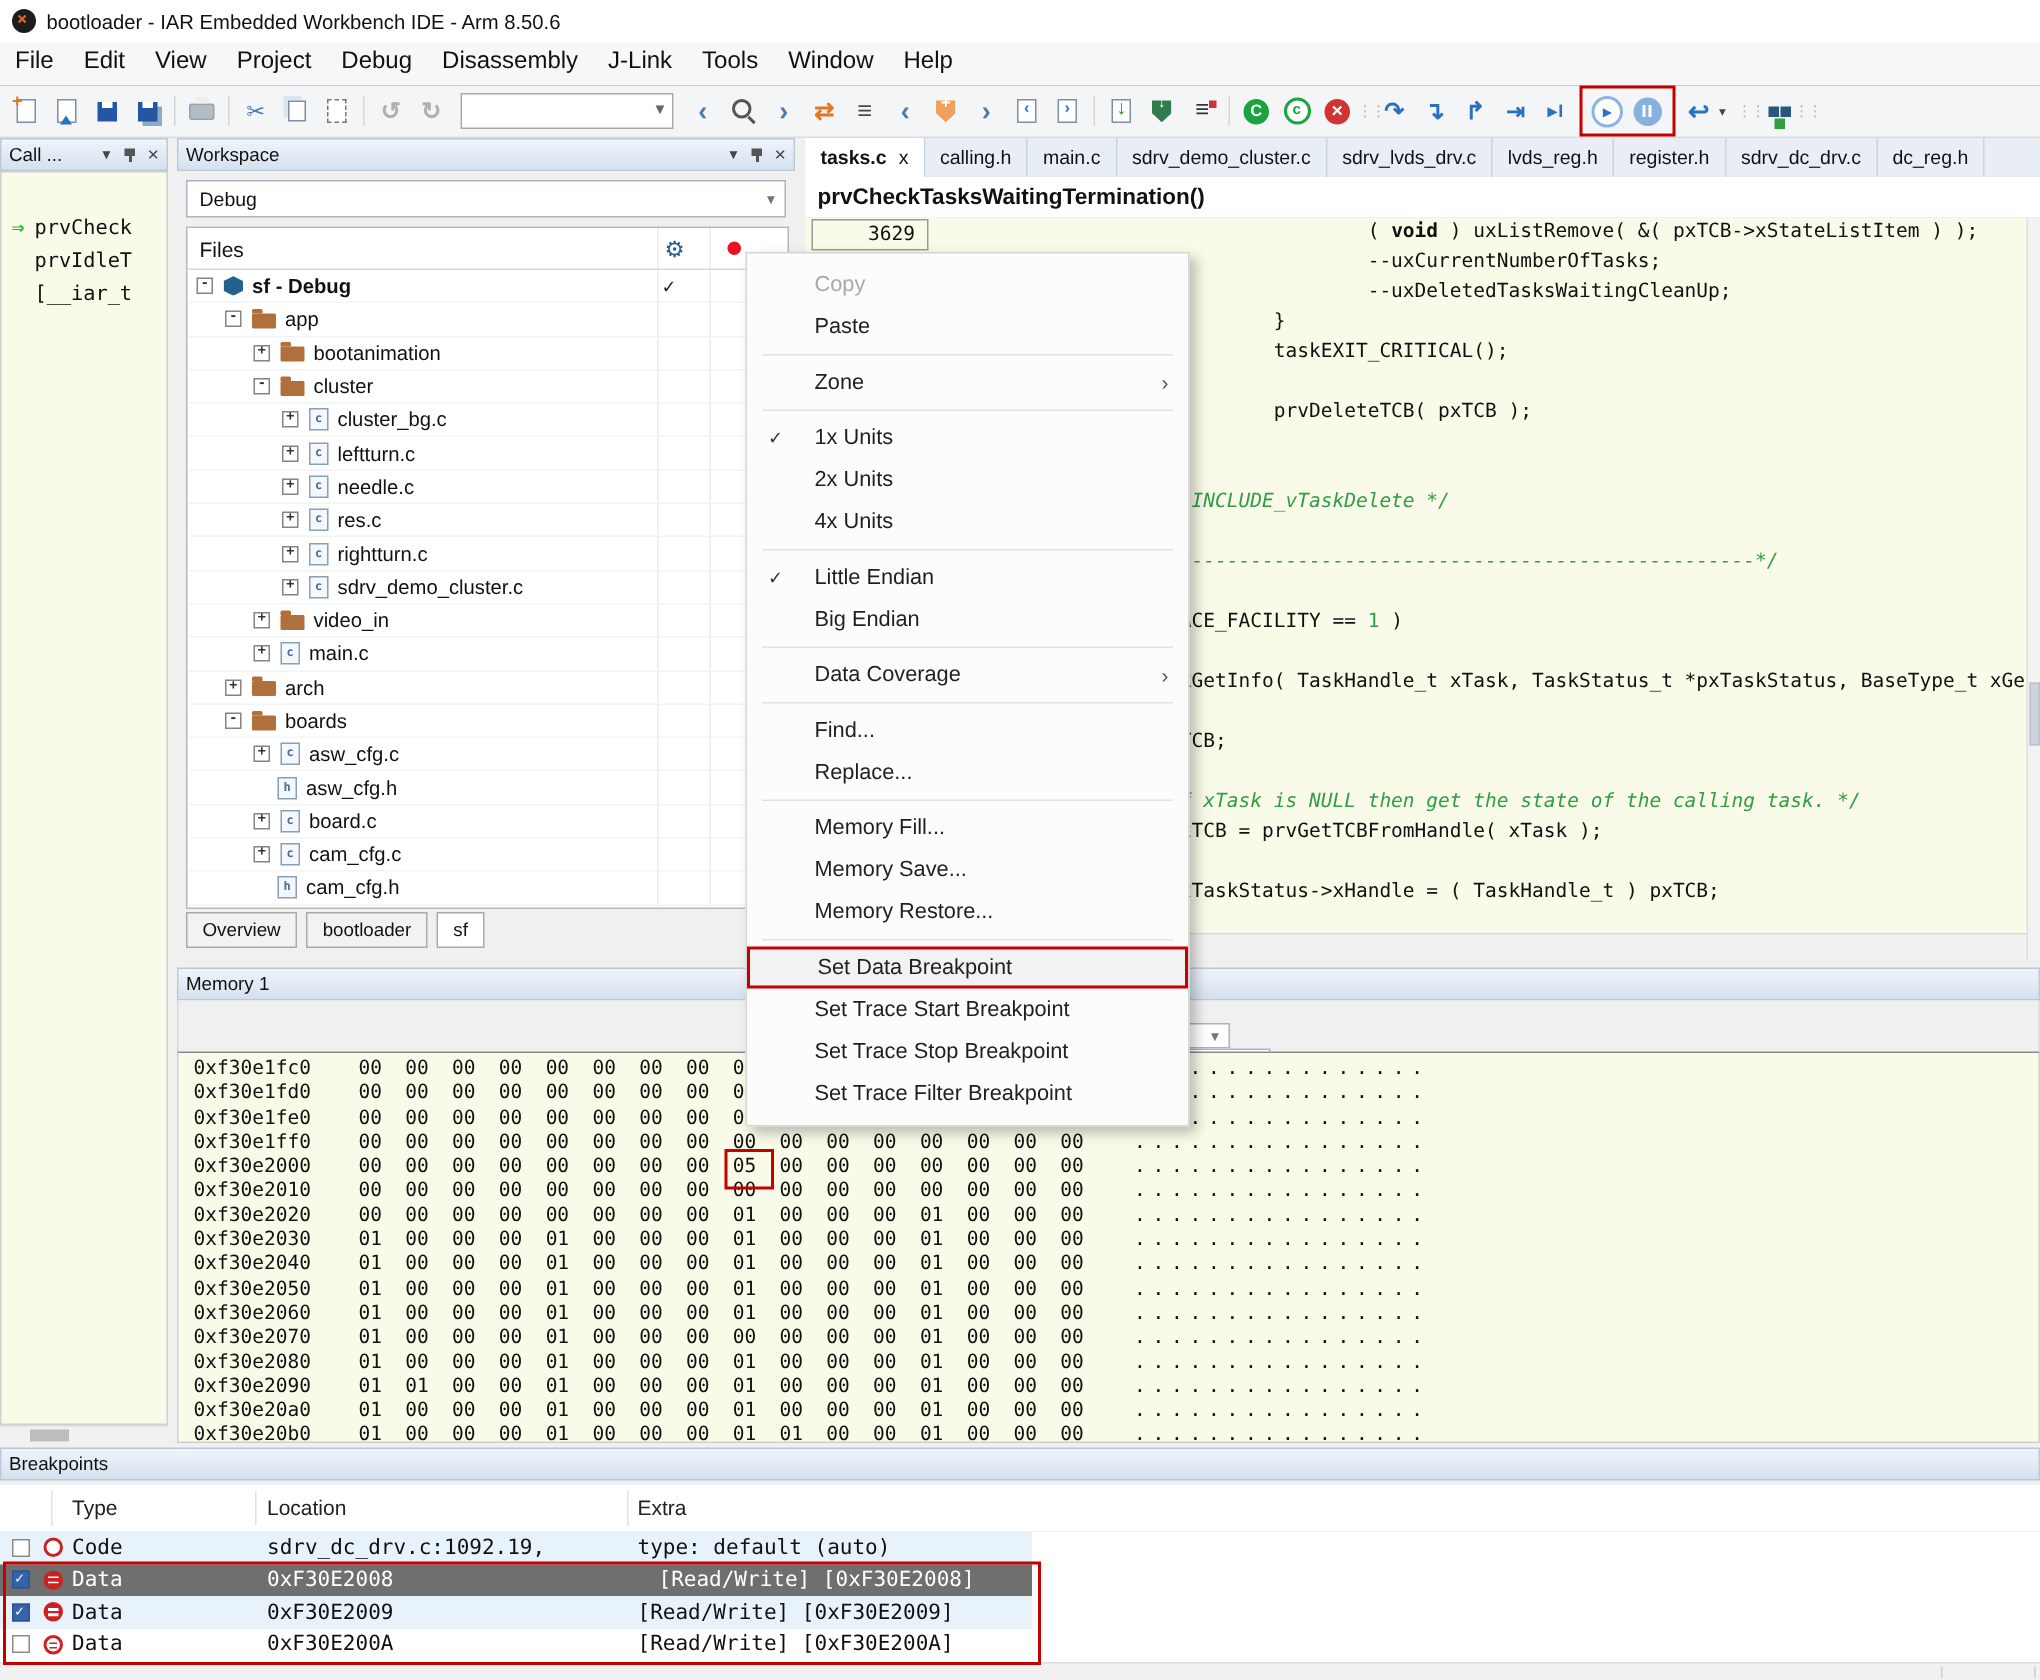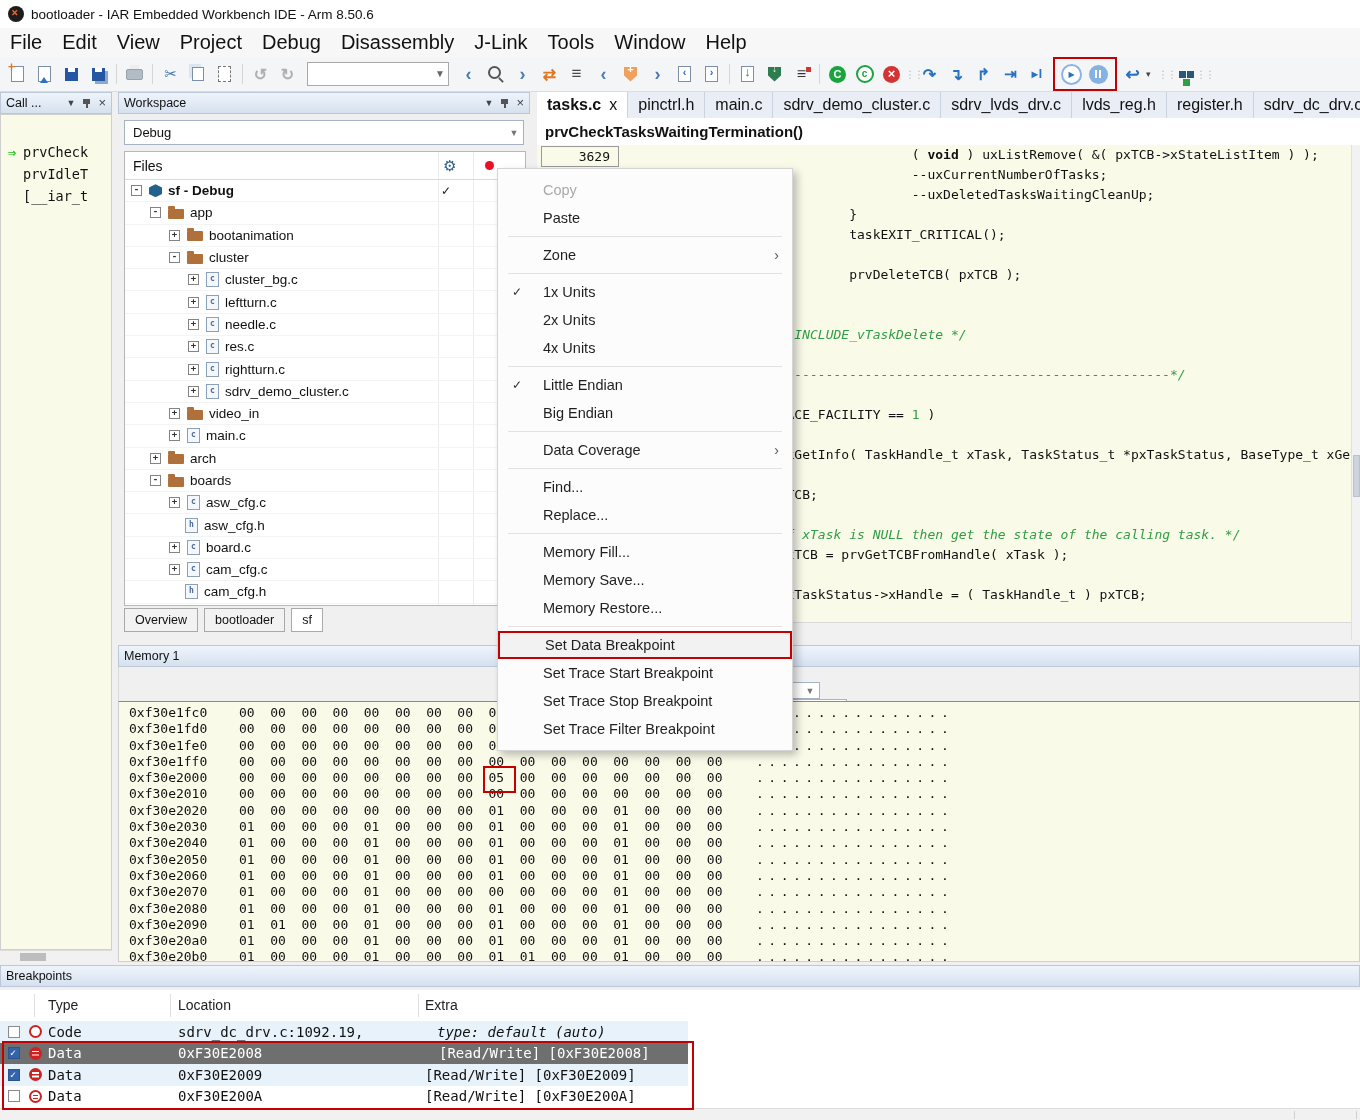--- a/index.html
+++ b/index.html
@@ -5,22 +5,22 @@
   html,body{margin:0;padding:0;background:#666;}
   #app{position:relative;width:1360px;height:1120px;background:#f0f0f0;overflow:hidden;
        font-family:"Liberation Sans",sans-serif;color:#111;}
   .abs{position:absolute;}
 
   
   #titlebar{left:0;top:0;width:1360px;height:28px;background:#fff;display:flex;align-items:center;
             font-size:13.5px;border-bottom:1px solid #ececec;}
   #app-icon{width:16px;height:16px;border-radius:50%;background:#1d1d1d;margin:0 7px 0 8px;position:relative;}
   #app-icon::before{content:"+";position:absolute;left:3.2px;top:-1px;color:#e2622b;font-weight:700;font-size:13px;transform:rotate(45deg);}
-  #menubar{left:0;top:28px;width:1360px;height:29px;background:#f7f7f7;display:flex;align-items:center;
-           font-size:20px;border-bottom:1px solid #a21caf;}
+  #menubar{left:0;top:28px;width:1360px;height:29px;background:#f7f7f7;display:flex;
+           font-size:16px;border-bottom:1px solid #a21caf;}
   .menu-item{padding:4px 10px;cursor:default;}
   #toolbar{left:0;top:57px;width:1360px;height:35px;background:#f4f5f7;display:flex;align-items:center;
            border-bottom:1px solid #dcdcdc;padding-left:4px;box-sizing:border-box;}
   .tb{width:27px;height:26px;display:inline-flex;align-items:center;justify-content:center;position:relative;flex:none;}
   .tb-sep{width:1px;height:20px;background:#d6d6d6;margin:0 4px;flex:none;}
   .tb-break{width:11px;color:#b3b3b3;font-size:10px;text-align:center;flex:none;letter-spacing:-1px;}
   .tb-combo{width:140px;height:22px;background:#fff;border:1px solid #a9a9a9;margin:0 6px;display:flex;flex:none;}
   .tb-combo .arr{margin-left:auto;width:16px;text-align:center;color:#666;font-size:10px;line-height:22px;}
   .tb-caret{width:12px;color:#444;font-size:9px;flex:none;}
   .tb-annot{display:inline-flex;border:2px solid #c40000;padding:2px 3px;margin:0 2px;flex:none;}
@@ -111,21 +111,21 @@
   .ti-folder{width:16px;height:10px;background:#b0703c;border-radius:1px;position:relative;margin-top:2px;}
   .ti-folder::before{content:"";position:absolute;top:-3px;left:0;width:7px;height:3px;background:#b0703c;border-radius:1px 1px 0 0;}
   .ti-file{width:11px;height:13px;background:#f4f8fc;border:1px solid #8aa0b8;font:700 8px/12px "DejaVu Sans Mono",monospace;
       color:#4a6a9a;text-align:center;}
   .tree-check{position:absolute;left:316px;color:#222;font-size:12px;}
   .ws-tab{height:22px;border:1px solid #a9a9a9;background:#f2f2f2;font-size:12.5px;display:inline-flex;
       align-items:center;padding:0 10px;margin-right:6px;}
   .ws-tab.active{background:#fff;}
 
   
-  #editor-tabs{background:#e9eef6;border-bottom:1px solid #c9d3e2;display:flex;font-size:16px;}
+  #editor-tabs{background:#e9eef6;border-bottom:1px solid #c9d3e2;display:flex;font-size:13px;}
   .ed-tab{padding:0 10px;line-height:25px;border-right:1px solid #c9d3e2;white-space:nowrap;}
   .ed-tab.active{background:#fff;font-weight:700;}
   .ed-tab .close{margin-left:8px;font-weight:400;}
   #breadcrumb{background:#fff;border-bottom:1px solid #d5d5d5;font-weight:700;font-size:15px;display:flex;
       align-items:center;padding-left:8px;}
   #code-area{font-family:"DejaVu Sans Mono",monospace;font-size:13px;overflow:hidden;}
   .code-line{height:20px;line-height:20px;white-space:pre;padding-left:93px;}
   .cm{color:#2f9e44;font-style:italic;}
   .kw{font-weight:700;}
   .num{color:#2f9e44;}
@@ -400,21 +400,21 @@
       </div>
   </div>
   <div class="abs" style="left:124px;top:607px;width:406px;height:25px;display:flex;align-items:center;" id="ws-tabs">
       <span class="ws-tab">Overview</span>
       <span class="ws-tab">bootloader</span>
       <span class="ws-tab active">sf</span>
     </div>
 
   <div id="editor-tabs" class="abs" style="left:537px;top:92px;width:823px;height:26px;">
       <span class="ed-tab active">tasks.c<span class="close">x</span></span>
-      <span class="ed-tab">pinctrl.h</span>
+      <span class="ed-tab">calling.h</span>
       <span class="ed-tab">main.c</span>
       <span class="ed-tab">sdrv_demo_cluster.c</span>
       <span class="ed-tab">sdrv_lvds_drv.c</span>
       <span class="ed-tab">lvds_reg.h</span>
       <span class="ed-tab">register.h</span>
       <span class="ed-tab">sdrv_dc_drv.c</span>
       <span class="ed-tab">dc_reg.h</span>
     </div>
   <div id="breadcrumb" class="abs" style="left:537px;top:118px;width:823px;height:27px;">
     <span>prvCheckTasksWaitingTermination()</span>
@@ -494,21 +494,21 @@
     <span class="bp-colsep" style="left:34px;"></span>
     <span class="bp-colsep" style="left:170px;"></span>
     <span class="bp-colsep" style="left:418px;"></span>
   </div>
   <div id="bp-rows" class="abs" style="left:0;top:1021px;width:1360px;height:87px;background:#fff;">
       <div class="bp-row rowblue">
         <span class="cb"></span>
         <span class="bpi bpi-code-breakpoint-disabled"></span>
         <span class="bp-cell" style="left: 48px;">Code</span>
         <span class="bp-cell" style="left: 178px;">sdrv_dc_drv.c:1092.19,</span>
-        <span class="bp-cell" style="left: 437px; font-style: italic;">type: default (auto)</span>
+        <span class="bp-cell" style="left: 425px;">type: default (auto)</span>
       </div>
       <div class="bp-row selected">
         <span class="cb checked"></span>
         <span class="bpi bpi-data-breakpoint-enabled"></span>
         <span class="bp-cell" style="left: 48px;">Data</span>
         <span class="bp-cell" style="left: 178px;">0xF30E2008</span>
         <span class="bp-cell" style="left: 439px;">[Read/Write] [0xF30E2008]</span>
       </div>
       <div class="bp-row rowblue">
         <span class="cb checked"></span>

